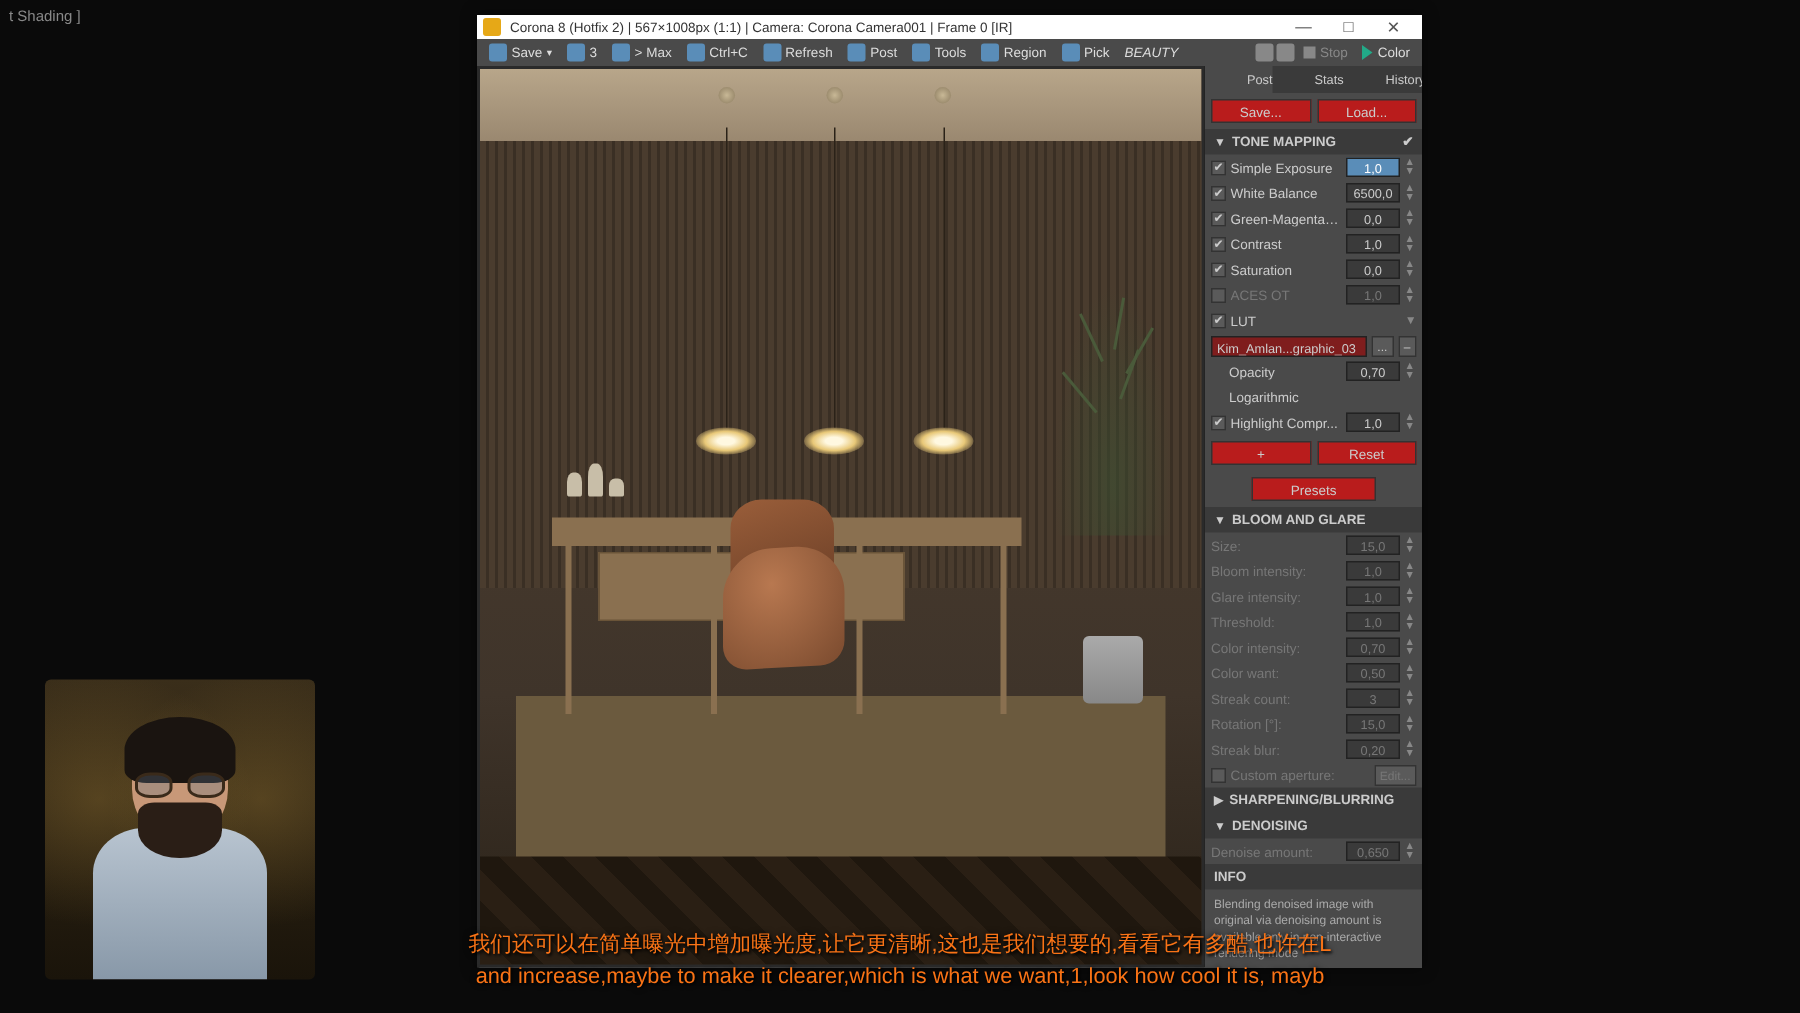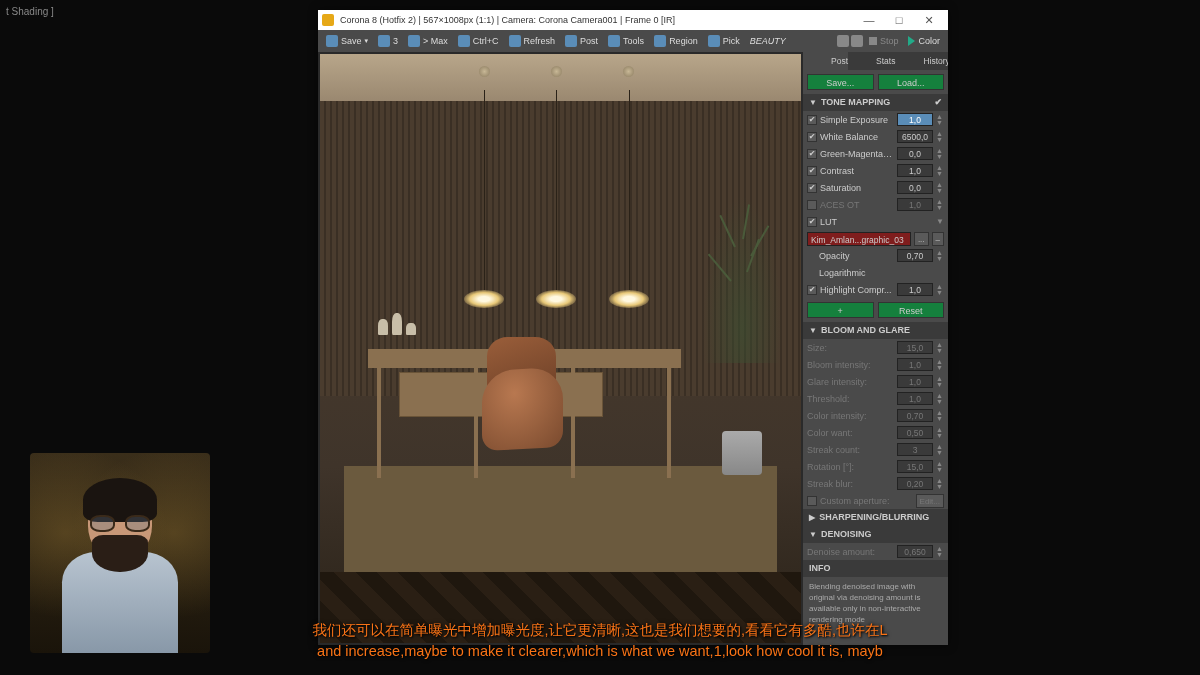--- a/index.html
+++ b/index.html
@@ -48,21 +48,21 @@
 .plant-leaf.l5{left:55%;top:25%;transform:rotate(20deg);}
 .plant-pot{position:absolute;bottom:0;left:25%;width:50%;height:16%;background:linear-gradient(180deg,#aaa,#888);border-radius:4px;}
 .vases{position:absolute;top:44%;left:12%;display:flex;gap:4px;align-items:flex-end;}
 .vase{width:10px;border-radius:40% 40% 10% 10%;background:#c8bea8;}
 .sidepanel { width: 145px; background: #4a4a4a; display: flex; flex-direction: column; font-size: 9px; color: #ccc; overflow-y:auto; }
 .sp-tabs { display: flex; height: 18px; background: #3a3a3a; }
 .sp-tab { flex: 1; text-align: center; line-height: 18px; font-size: 8.5px; padding-left: 28px; }
 .sp-tab.active { background: #4a4a4a; }
 .sp-row { display:flex; align-items:center; height:17px; padding:0 4px; gap:3px;}
 .sp-btns{display:flex;gap:4px;padding:4px;}
-.sp-btn{flex:1;background:#15803d;text-align:center;line-height:16px;height:16px;font-size:9px;border:1px solid #333;}
+.sp-btn{flex:1;background:#b91c1c;text-align:center;line-height:16px;height:16px;font-size:9px;border:1px solid #333;}
 .sp-section { background:#3a3a3a; height:17px; line-height:17px; padding:0 6px; font-weight:bold; font-size:9px; display:flex; align-items:center; gap:4px;}
 .sp-section .arrow{font-size:8px;}
 .sp-check{width:10px;height:10px;background:#5a5a5a;border:1px solid #333;display:flex;align-items:center;justify-content:center;font-size:8px;}
 .sp-label{flex:1;white-space:nowrap;overflow:hidden;text-overflow:ellipsis;}
 .sp-val{width:36px;background:#3a3a3a;text-align:center;font-size:8.5px;line-height:13px;height:13px;border:1px solid #222;}
 .sp-val.hl{background:#5a8db8;color:#fff;}
 .sp-spin{width:8px;font-size:7px;line-height:6px;color:#888;}
 .sp-dropdown{flex:1;background:#7f1d1d;padding:0 3px;line-height:14px;height:14px;font-size:8.5px;border:1px solid #222;white-space:nowrap;overflow:hidden;}
 .sp-small-btn{padding:0 3px;background:#5a5a5a;line-height:14px;height:14px;font-size:8px;border:1px solid #333;}
 .sp-info{padding:4px 6px;font-size:8px;color:#aaa;line-height:11px;}
@@ -280,20 +280,23 @@
       <div class="sp-row">
           <div class="sp-check">✔</div>
           <span class="sp-label">Highlight Compr...</span>
           <div class="sp-val">1,0</div>
           <div class="sp-spin">▲<br>▼</div>
         </div>
       <div class="sp-btns">
           <div class="sp-btn">+</div>
           <div class="sp-btn">Reset</div>
         </div>
+      <div class="sp-btns">
+          <div class="sp-btn" style="flex:0 0 60%;margin:0 auto">Presets</div>
+        </div>
 
       <div class="sp-section">
           <span class="arrow">▼</span>
           <span>BLOOM AND GLARE</span>
         </div>
       <div class="sp-row sp-dimmed">
           <span class="sp-label">Size:</span>
           <div class="sp-val">15,0</div>
           <div class="sp-spin">▲<br>▼</div>
         </div>

